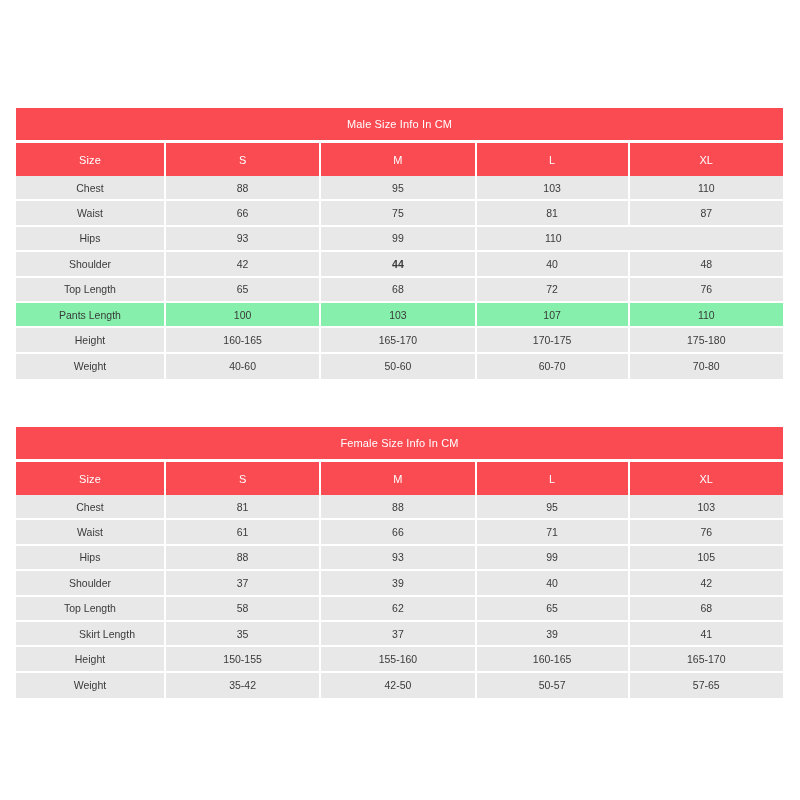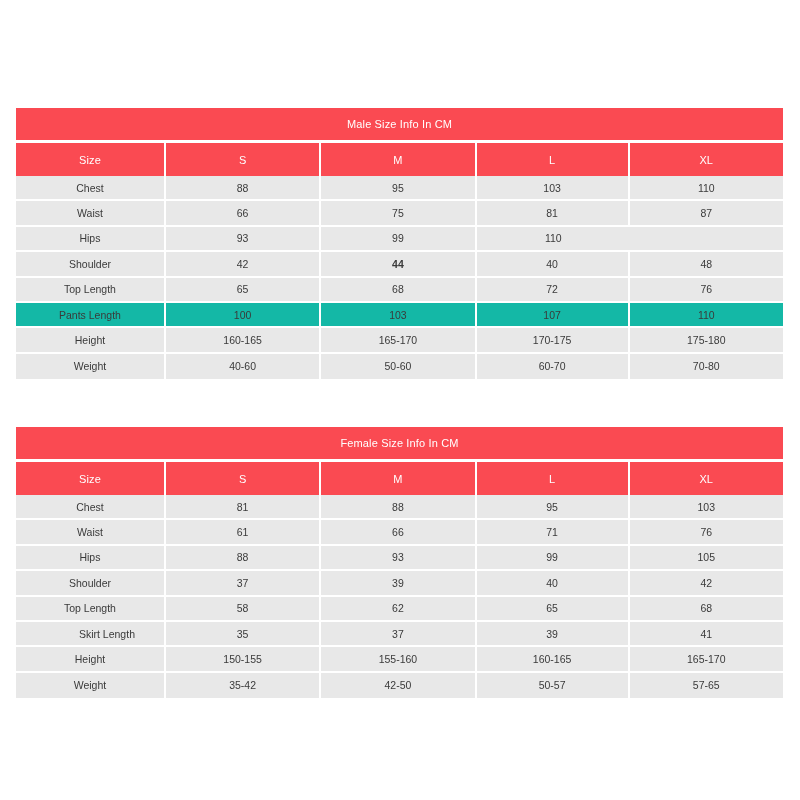--- a/index.html
+++ b/index.html
@@ -155,21 +155,21 @@
       <div class="cell col-l" style="border-right-color: rgb(255, 255, 255); color: rgb(58, 58, 58);">40</div>
       <div class="cell col-xl" style="border-right-color: rgb(255, 255, 255); color: rgb(58, 58, 58);">48</div>
     </div>
     <div class="trow data-row" style="background: rgb(232, 232, 232); border-bottom-color: rgb(255, 255, 255);">
       <div class="cell col-label" style="border-right-color: rgb(255, 255, 255); color: rgb(58, 58, 58);">Top Length</div>
       <div class="cell col-s" style="border-right-color: rgb(255, 255, 255); color: rgb(58, 58, 58);">65</div>
       <div class="cell col-m" style="border-right-color: rgb(255, 255, 255); color: rgb(58, 58, 58);">68</div>
       <div class="cell col-l" style="border-right-color: rgb(255, 255, 255); color: rgb(58, 58, 58);">72</div>
       <div class="cell col-xl" style="border-right-color: rgb(255, 255, 255); color: rgb(58, 58, 58);">76</div>
     </div>
-    <div class="trow data-row" style="background: #14b8a6; border-bottom-color: rgb(255, 255, 255);">
+    <div class="trow data-row" style="background: #86efac; border-bottom-color: rgb(255, 255, 255);">
       <div class="cell col-label" style="border-right-color: rgb(255, 255, 255); color: rgb(58, 58, 58);">Pants Length</div>
       <div class="cell col-s" style="border-right-color: rgb(255, 255, 255); color: rgb(58, 58, 58);">100</div>
       <div class="cell col-m" style="border-right-color: rgb(255, 255, 255); color: rgb(58, 58, 58);">103</div>
       <div class="cell col-l" style="border-right-color: rgb(255, 255, 255); color: rgb(58, 58, 58);">107</div>
       <div class="cell col-xl" style="border-right-color: rgb(255, 255, 255); color: rgb(58, 58, 58);">110</div>
     </div>
     <div class="trow data-row" style="background: rgb(232, 232, 232); border-bottom-color: rgb(255, 255, 255);">
       <div class="cell col-label" style="border-right-color: rgb(255, 255, 255); color: rgb(58, 58, 58);">Height</div>
       <div class="cell col-s" style="border-right-color: rgb(255, 255, 255); color: rgb(58, 58, 58);">160-165</div>
       <div class="cell col-m" style="border-right-color: rgb(255, 255, 255); color: rgb(58, 58, 58);">165-170</div>

